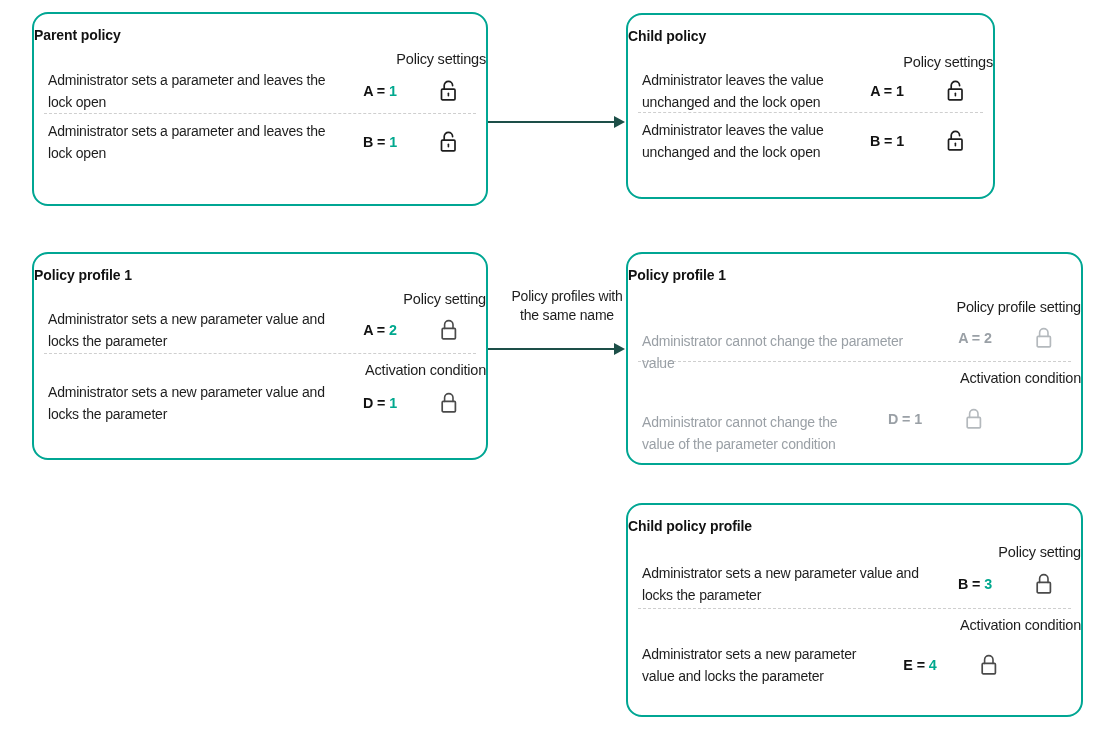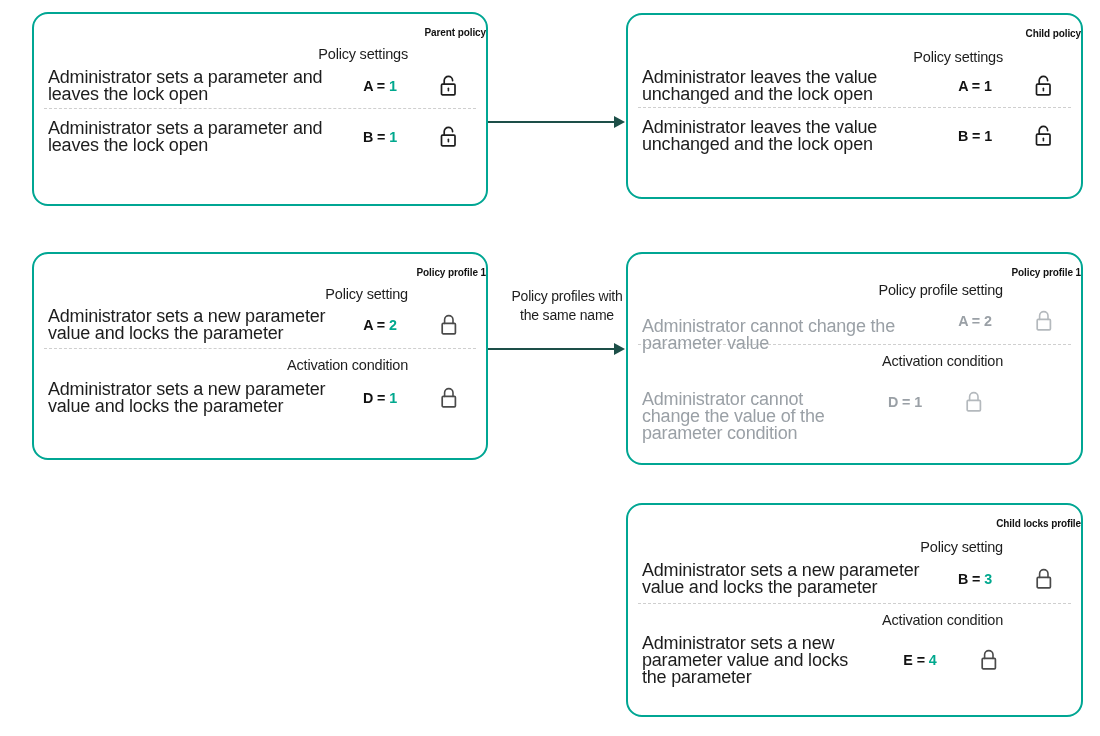--- a/index.html
+++ b/index.html
@@ -16,45 +16,44 @@
 
   
   .card{
     position:absolute;
     box-sizing:border-box;
     border:2px solid var(--teal,#00a693);
     border-radius:16px;
     background:#fff;
   }
   .card-title{
-    text-align:right;
+    text-align:left;
     font-weight:bold;
-    font-size:10px;
+    font-size:14px;
     letter-spacing:-0.1px;
     color:#121212;
     margin-top:13px;
     margin-bottom:2px;
   }
   .section-head{
     text-align:right;
     font-size:14.5px;
     color:#1d1d1d;
     letter-spacing:-0.2px;
-    padding-right:78px;
   }
   .row{
     display:flex;
     align-items:center;
     box-sizing:border-box;
     padding:0 14px 0 14px;
   }
   .row-desc{
     flex:1 1 auto;
-    font-size:18px;
-    line-height:17px;
+    font-size:14px;
+    line-height:22px;
     letter-spacing:-0.2px;
     color:#1d1d1d;
   }
   .row-value{
     width:96px;
     flex:0 0 96px;
     text-align:center;
     font-size:14.3px;
     font-weight:bold;
     letter-spacing:-0.1px;
@@ -141,21 +140,21 @@
       <div class="row-lock">
         <svg class="lock" width="21" height="24" viewBox="0 0 21 24" aria-hidden="true">
           <path d="M4.2 10.2 V6.6 a4.2 4.2 0 0 1 8.4 0" fill="none" stroke="#1d1d1d" stroke-width="1.7" stroke-linecap="round"></path>
           <rect x="1.5" y="10.2" width="13.5" height="10.6" rx="1" fill="none" stroke="#1d1d1d" stroke-width="1.7"></rect>
           <rect x="7.6" y="13.4" width="1.6" height="4.2" rx="0.8" fill="#1d1d1d"></rect>
         </svg>
       </div>
     </div>
   </div>
 
-  <div class="card" style="left:626px;top:13px;width:457px;height:186px;">
+  <div class="card" style="left:626px;top:13px;width:369px;height:186px;">
     <div class="card-title">Child policy</div>
     <div class="section-head" style="margin-top:10px;">Policy settings</div>
     <div class="row" style="height:42px;">
       <div class="row-desc">Administrator leaves the value unchanged and the lock open</div>
       <div class="row-value plain">
         <span>A</span>
         <span>=</span>
         <span class="num">1</span>
       </div>
       <div class="row-lock">
@@ -218,21 +217,21 @@
         <svg class="lock" width="21" height="24" viewBox="0 0 21 24" aria-hidden="true">
           <path d="M4.6 10.4 V6.8 a4.2 4.2 0 0 1 8.4 0 V10.4" fill="none" stroke="#4a4a4a" stroke-width="1.6" stroke-linecap="round"></path>
           <rect x="2.2" y="10.4" width="13.2" height="10.4" rx="1" fill="none" stroke="#4a4a4a" stroke-width="1.7"></rect>
         </svg>
       </div>
     </div>
   </div>
 
   <div class="card dim" style="left:626px;top:252px;width:457px;height:213px;">
     <div class="card-title" style="color:#121212;">Policy profile 1</div>
-    <div class="section-head" style="margin-top:4px;color:#1d1d1d;">Policy profile setting</div>
+    <div class="section-head" style="margin-top:16px;color:#1d1d1d;">Policy profile setting</div>
     <div class="row" style="height:46px;">
       <div class="row-desc">Administrator cannot change the parameter value</div>
       <div class="row-value">
         <span>A</span>
         <span>=</span>
         <span class="num">2</span>
       </div>
       <div class="row-lock">
         <svg class="lock" width="21" height="24" viewBox="0 0 21 24" aria-hidden="true">
           <path d="M4.6 10.4 V6.8 a4.2 4.2 0 0 1 8.4 0 V10.4" fill="none" stroke="#b4b9bd" stroke-width="1.6" stroke-linecap="round"></path>
@@ -256,21 +255,21 @@
         </svg>
       </div>
     </div>
   </div>
 
   <div class="arrow-label" style="left:497px;top:287px;width:118px;">Policy profiles with the same name</div>
   <div class="arrow-line" style="left:488px;top:348px;width:128px;"></div>
   <div class="arrow-head" style="left:614px;top:343px;"></div>
 
   <div class="card" style="left:626px;top:503px;width:457px;height:214px;">
-    <div class="card-title">Child locks profile</div>
+    <div class="card-title">Child policy profile</div>
     <div class="section-head" style="margin-top:10px;">Policy setting</div>
     <div class="row" style="height:48px;">
       <div class="row-desc">Administrator sets a new parameter  value and locks the parameter</div>
       <div class="row-value">
         <span>B</span>
         <span>=</span>
         <span class="num">3</span>
       </div>
       <div class="row-lock">
         <svg class="lock" width="21" height="24" viewBox="0 0 21 24" aria-hidden="true">

